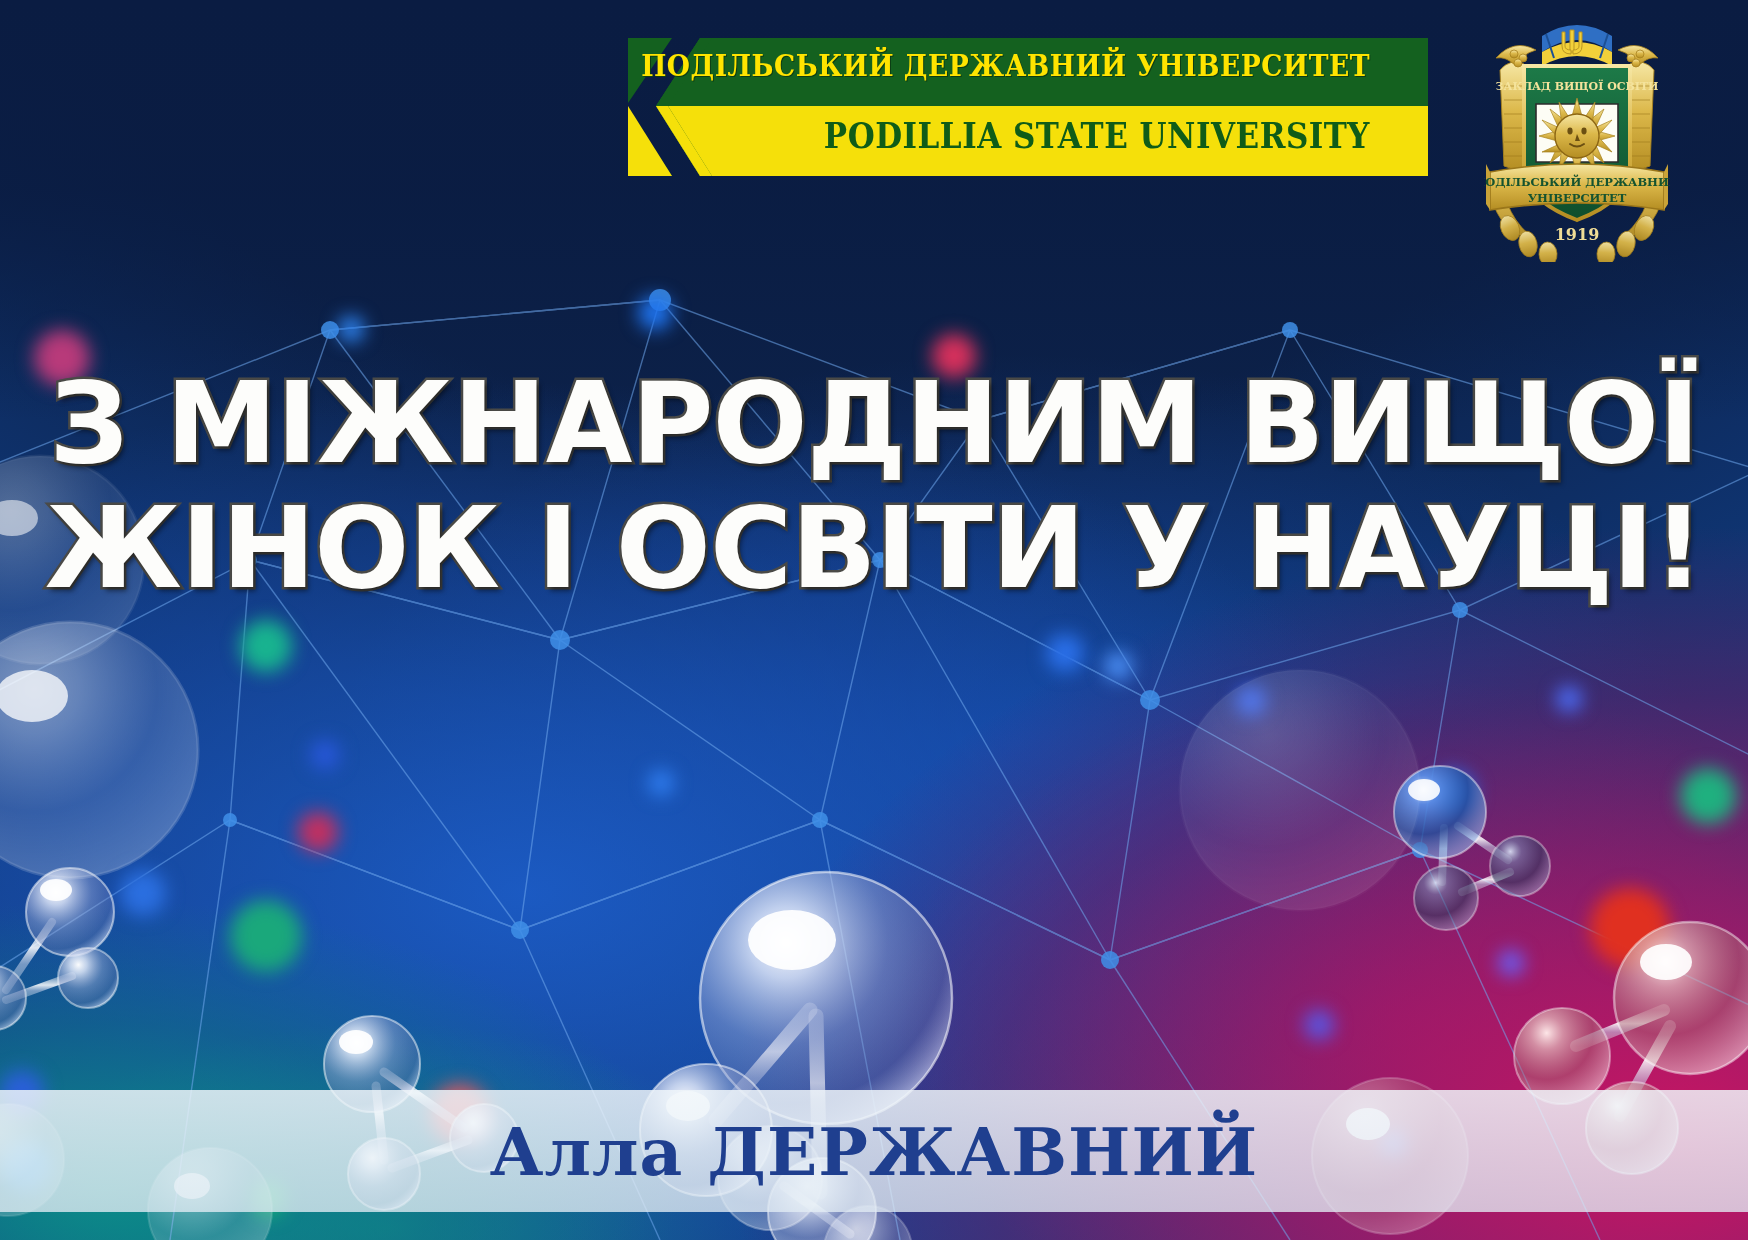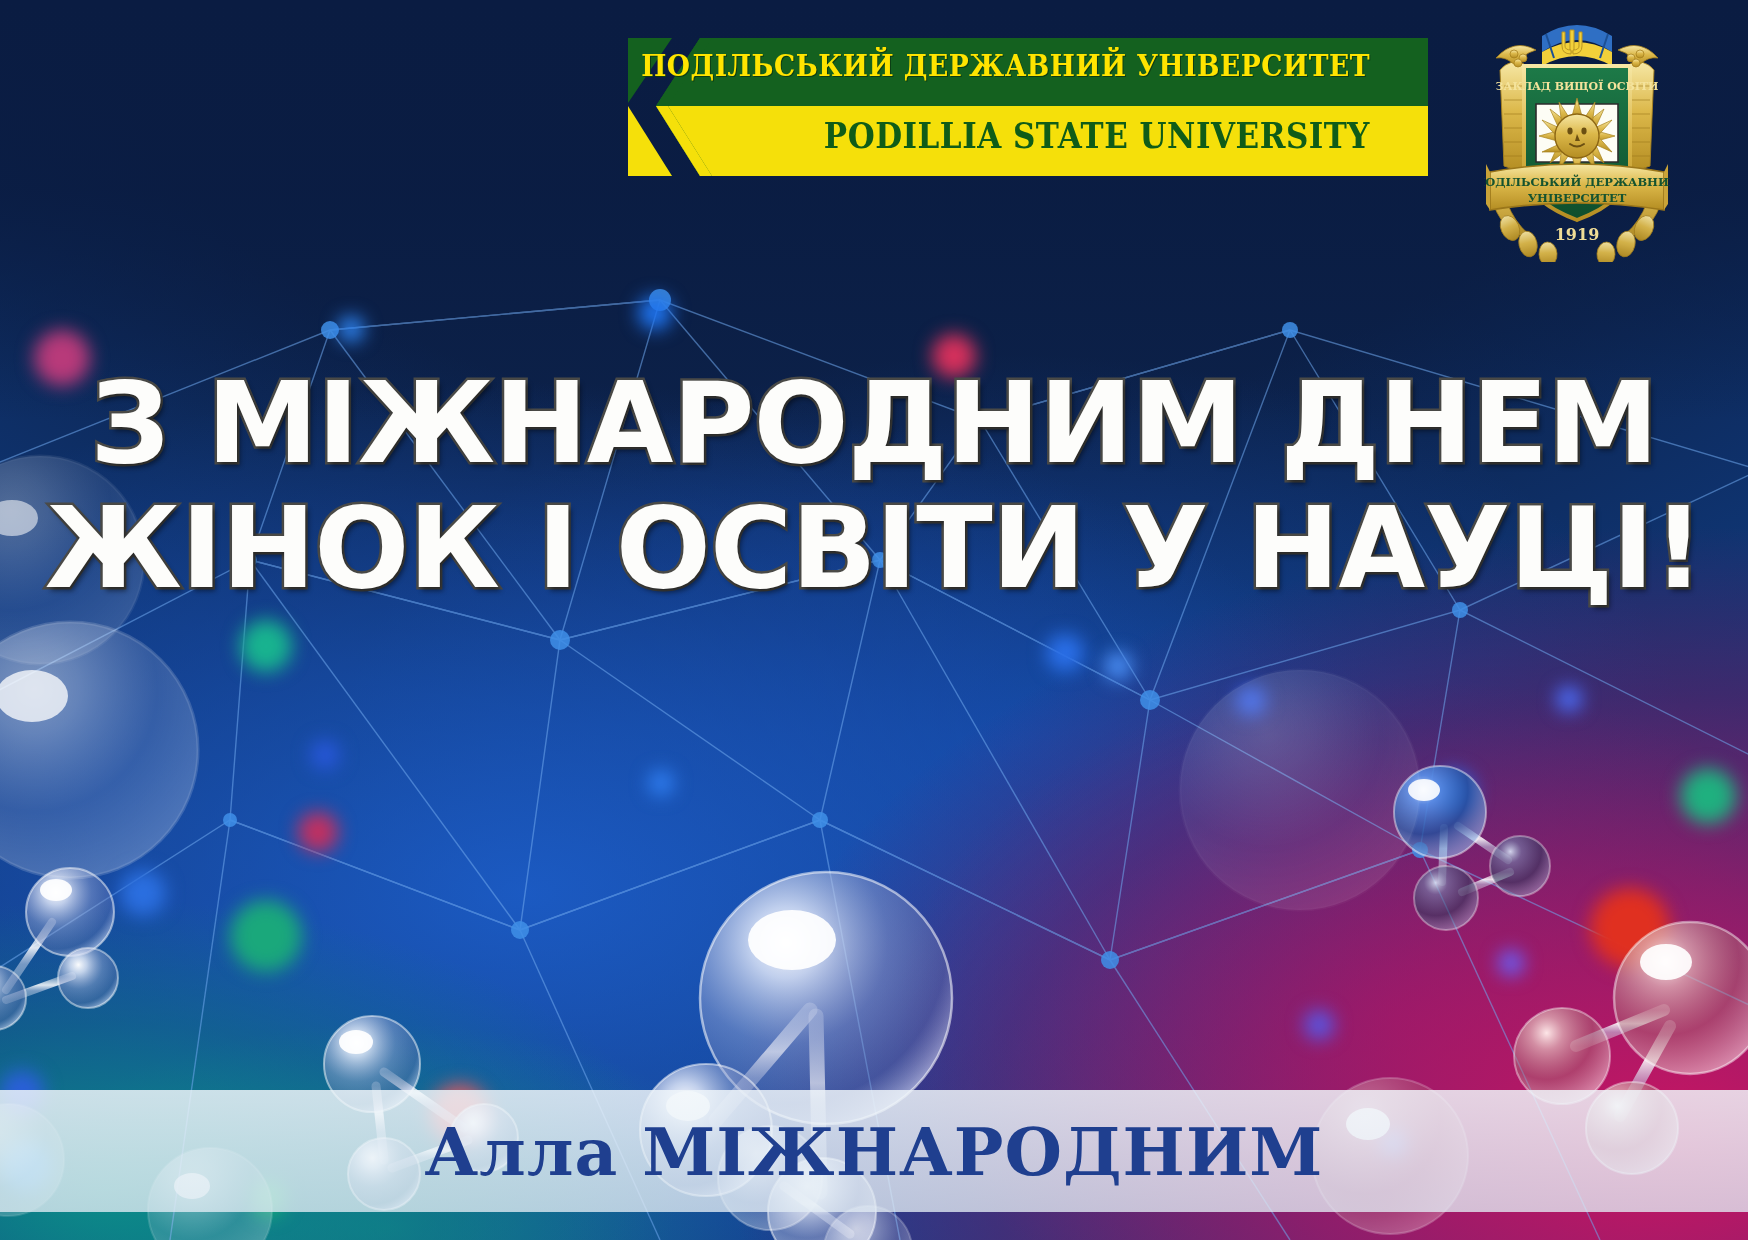--- a/index.html
+++ b/index.html
@@ -493,22 +493,22 @@
       <path d="M2 150 L6 158 L6 196 L2 190 Z" fill="#c9a338"></path>
       <path d="M184 150 L180 158 L180 196 L184 190 Z" fill="#c9a338"></path>
       <text x="93" y="172" text-anchor="middle" font-family="'DejaVu Serif','Liberation Serif',serif" font-size="11.5" font-weight="700" fill="#15532f">ПОДІЛЬСЬКИЙ ДЕРЖАВНИЙ</text>
       <text x="93" y="188" text-anchor="middle" font-family="'DejaVu Serif','Liberation Serif',serif" font-size="11.5" font-weight="700" fill="#15532f">УНІВЕРСИТЕТ</text>
 
       <text x="93" y="226" text-anchor="middle" font-family="'DejaVu Serif','Liberation Serif',serif" font-size="16" font-weight="700" fill="#f0dd96">1919</text>
     </svg>
   </div>
 
   <div class="title">
-    <span class="ln ln-1">З МІЖНАРОДНИМ ДНЕМ</span>
+    <span class="ln ln-1">З МІЖНАРОДНИМ ВИЩОЇ</span>
     <span class="ln ln-2">ЖІНОК І ОСВІТИ У НАУЦІ!</span>
   </div>
 
   <div class="sigband"></div>
   <div class="sigrow">
-    <span class="sig sig-name">Алла МІЖНАРОДНИМ</span>
+    <span class="sig sig-name">Алла ДЕРЖАВНИЙ</span>
   </div>
 
 </div>
 
 </body></html>

